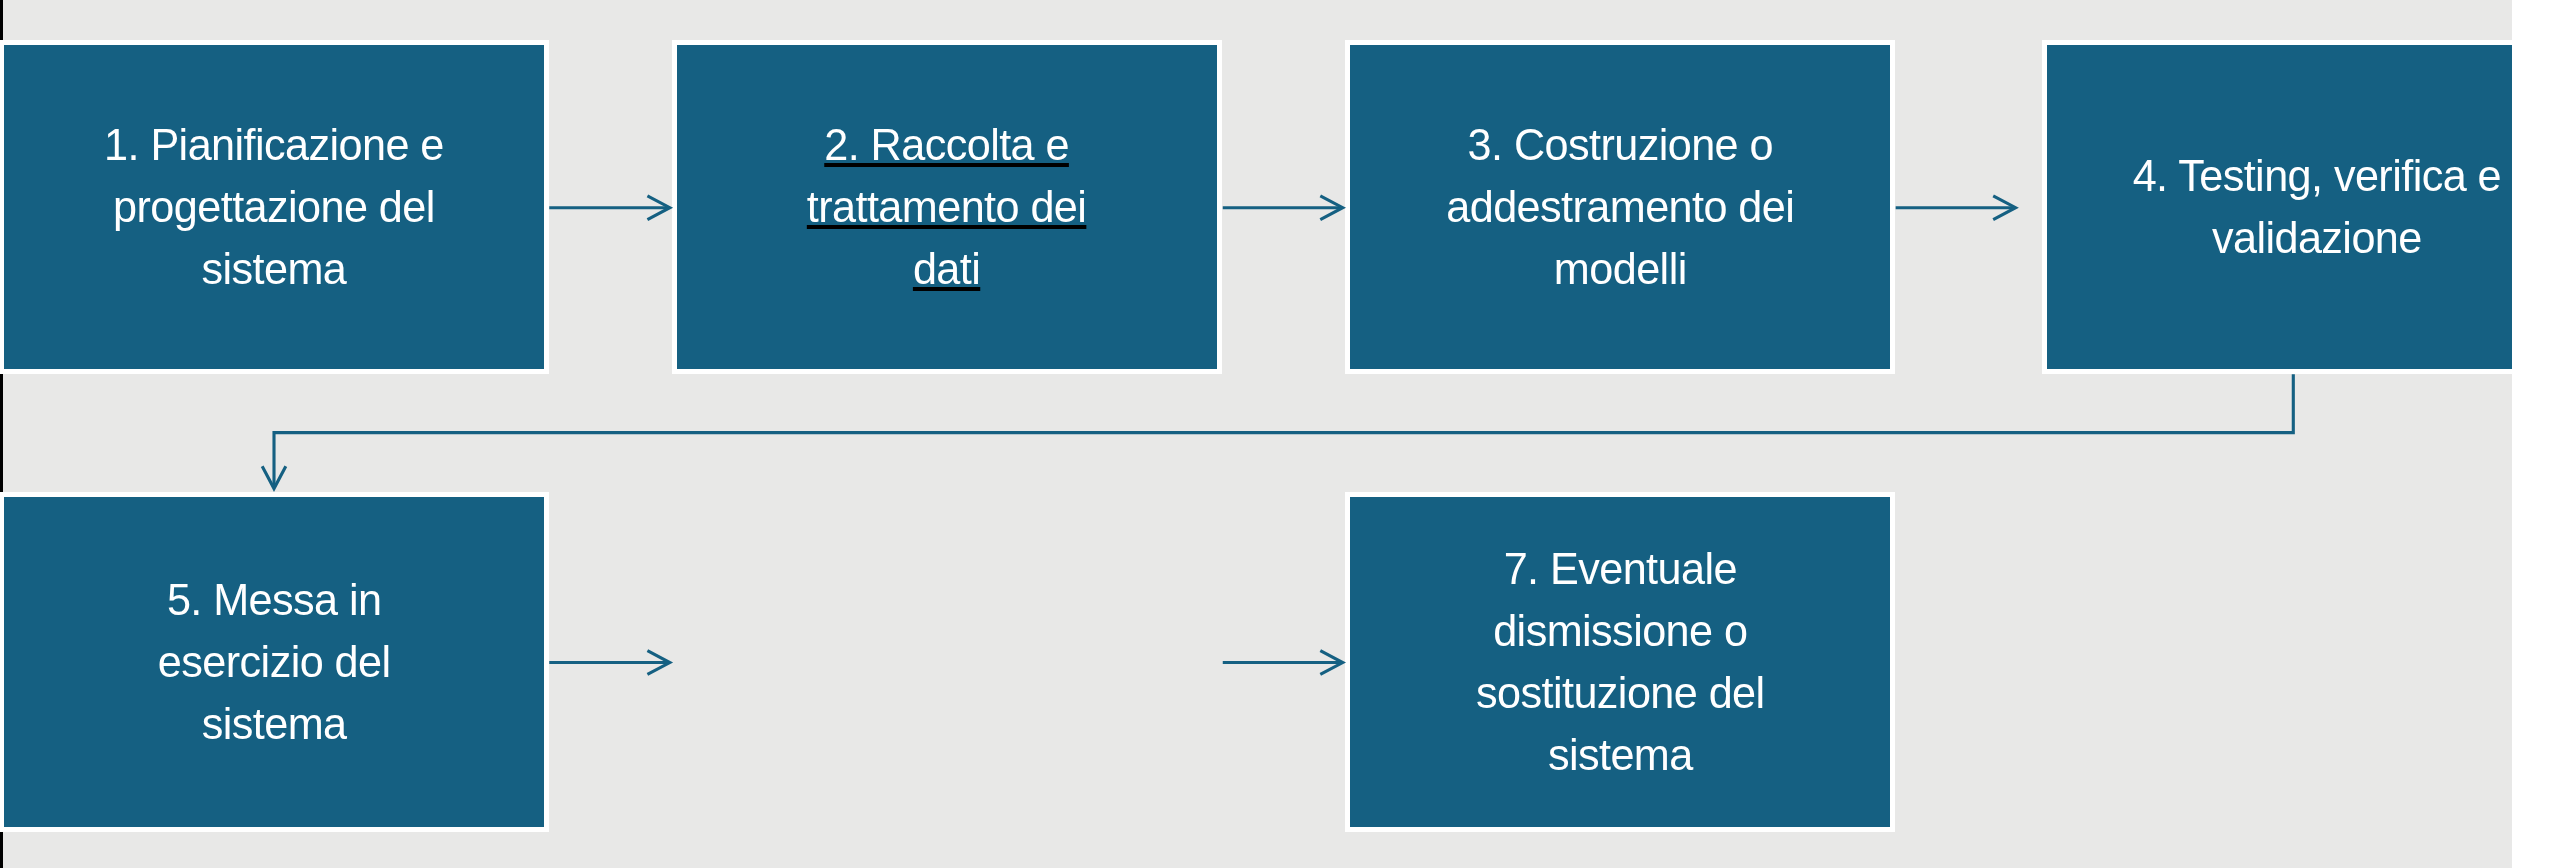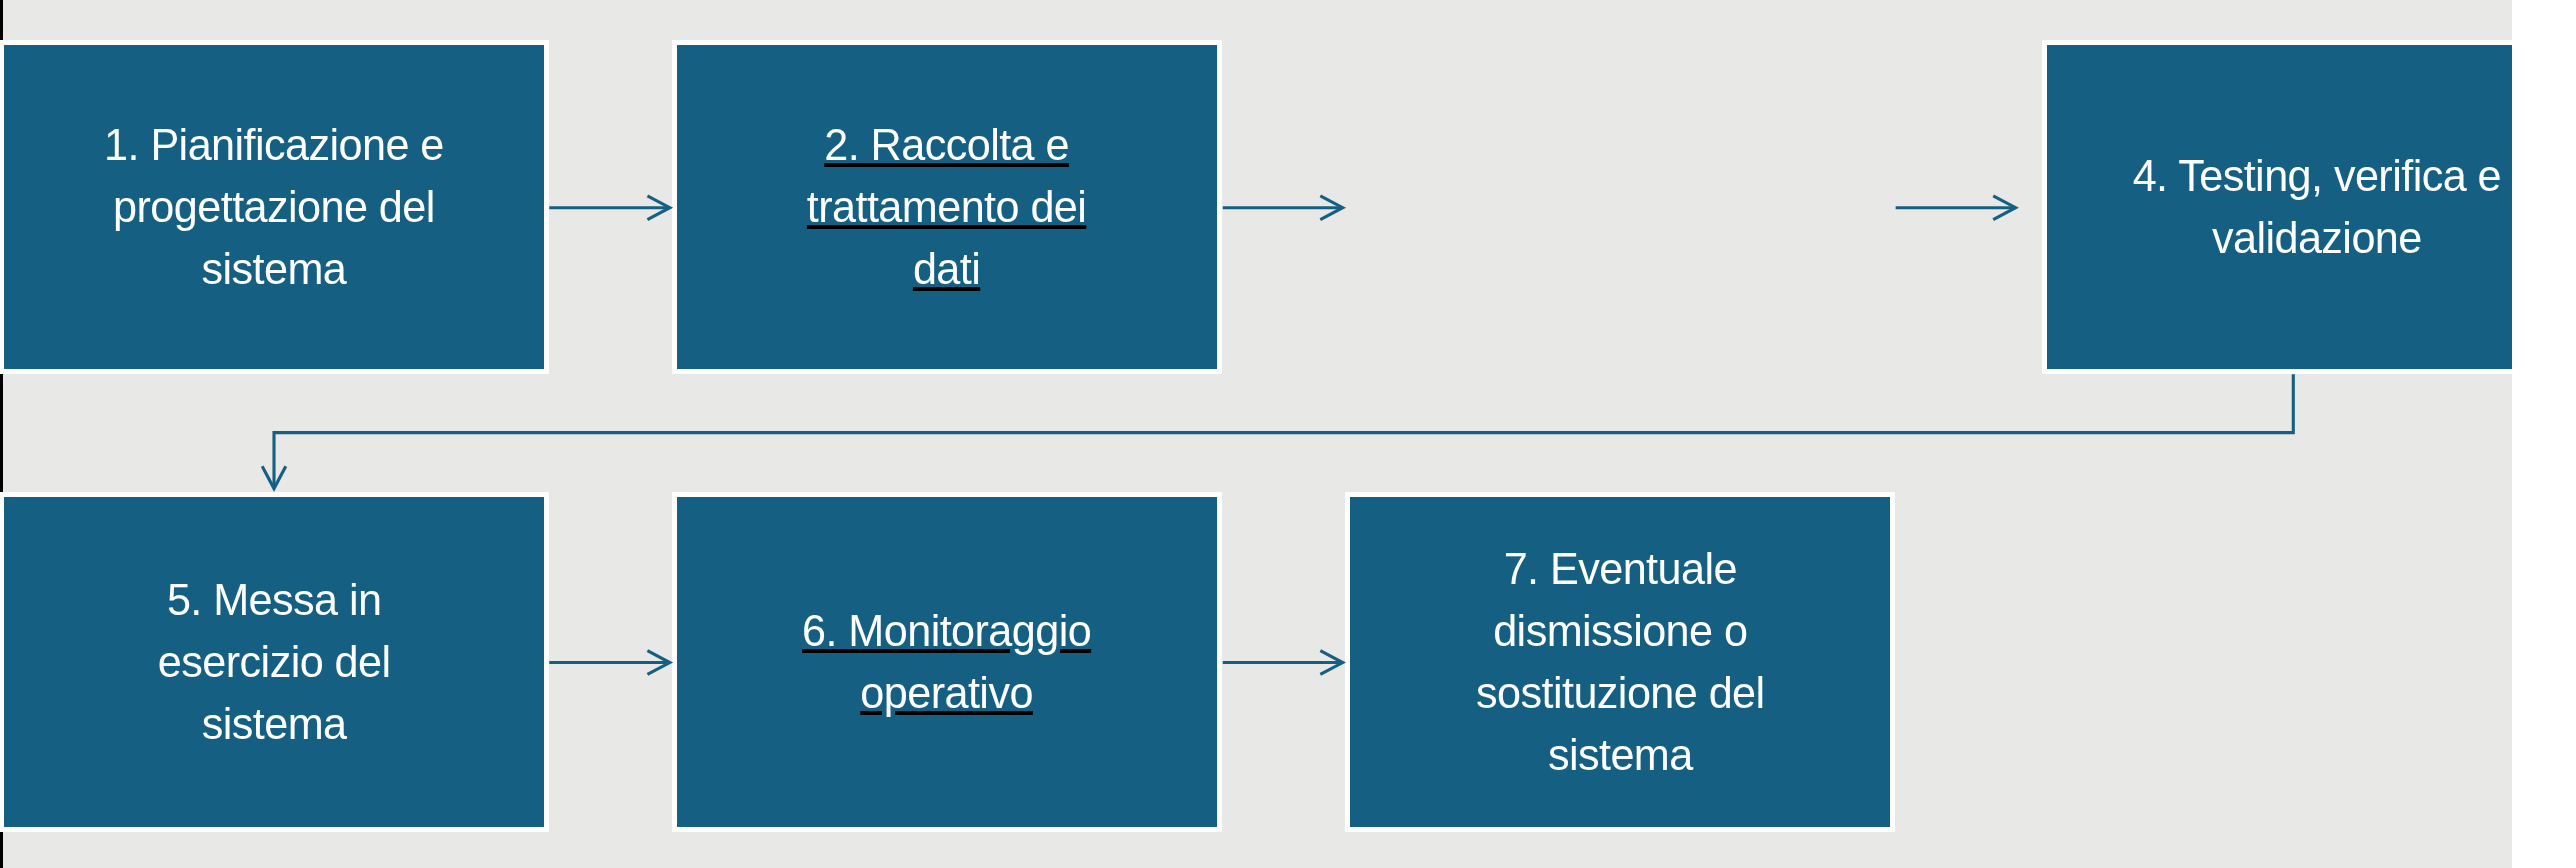--- a/index.html
+++ b/index.html
@@ -69,33 +69,34 @@
   <div class="flow-box row1 col1">
     <span class="box-text">1. Pianificazione e
 progettazione del
 sistema</span>
   </div>
   <div class="flow-box row1 col2">
     <span class="box-text">2. Raccolta e
 trattamento dei
 dati</span>
   </div>
+  <div class="flow-box row1 col3">
+    <span class="box-text">3. Costruzione o
+addestramento dei
+modelli</span>
+  </div>
   <div class="flow-box row1 col4">
     <span class="box-text">4. Testing, verifica e
 validazione</span>
   </div>
 
   <div class="flow-box row2 col1">
     <span class="box-text">5. Messa in
 esercizio del
 sistema</span>
-  </div>
-  <div class="flow-box row2 col2">
-    <span class="box-text">6. Monitoraggio
-operativo</span>
   </div>
   <div class="flow-box row2 col3">
     <span class="box-text">7. Eventuale
 dismissione o
 sostituzione del
 sistema</span>
   </div>
 
   <svg class="connector-layer" width="2576" height="869" viewBox="0 0 4146 1398" fill="none" stroke="#156082" stroke-width="5">
 

